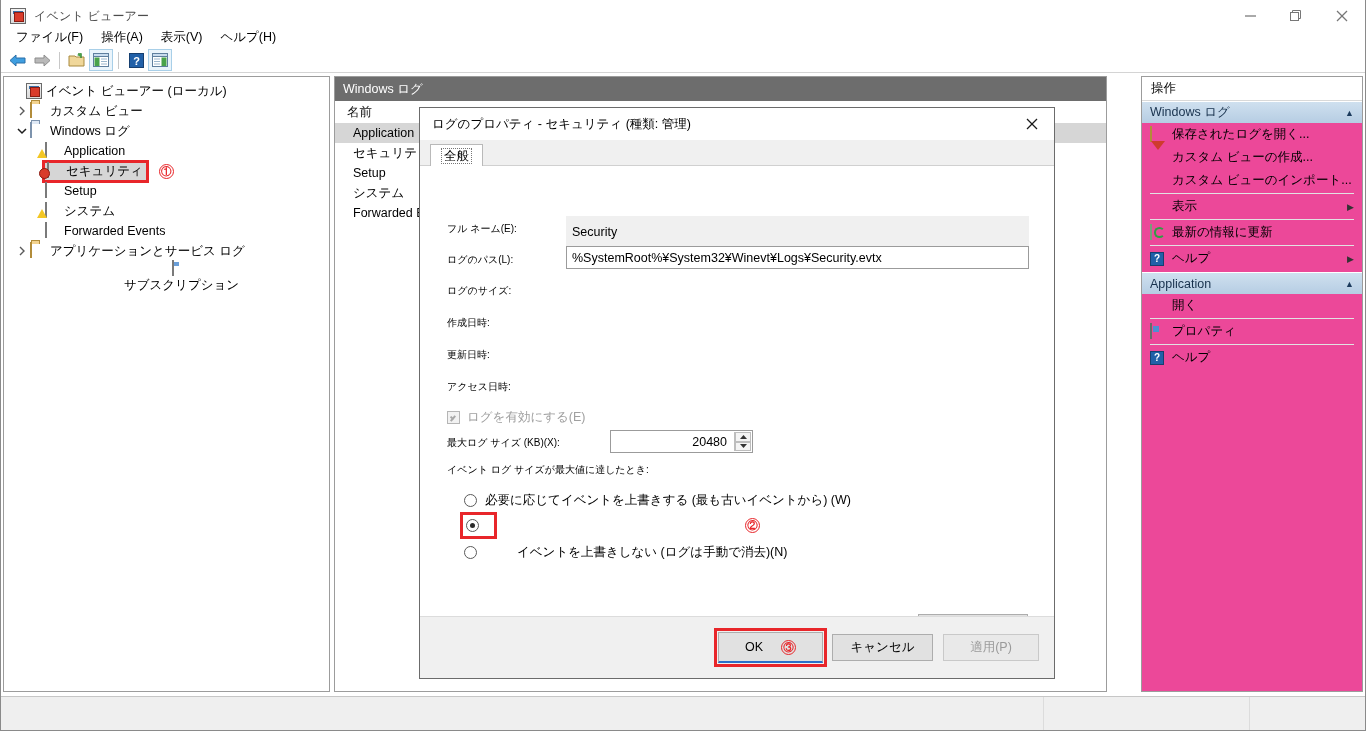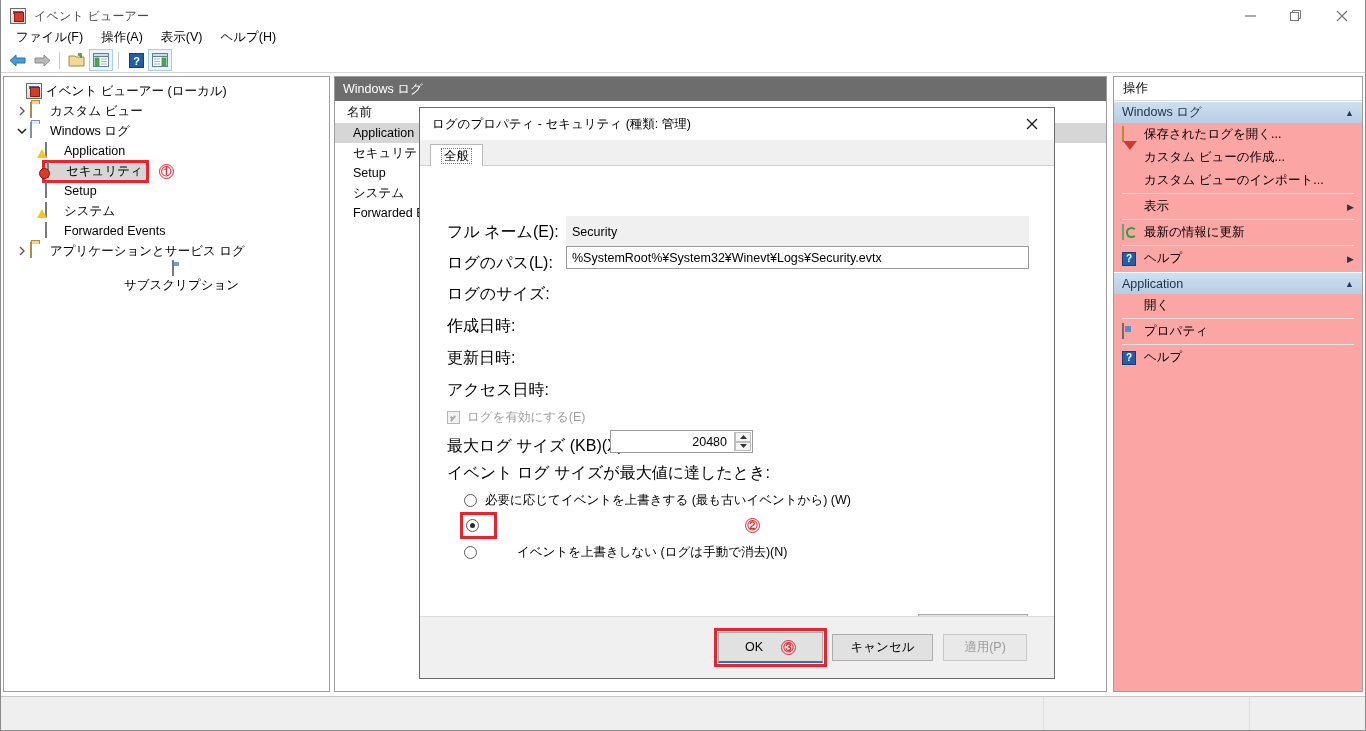--- a/index.html
+++ b/index.html
@@ -157,22 +157,22 @@
     font-size: 12.5px; color:#111;
   }
   .list-row {
     height: 20px; display:flex; align-items:center; padding-left: 18px;
     font-size: 12.5px; white-space: nowrap;
   }
   .list-row.sel { background: #d6d6d6; }
 
   
   .actions-pane {
-    position: absolute; right: 2px; top: 2px; width: 250px; bottom: 2px;
-    border: 1px solid #9c9c9c; background: #fca5a5; overflow: hidden;
+    position: absolute; right: 2px; top: 2px; width: 222px; bottom: 2px;
+    border: 1px solid #9c9c9c; background: #ec4899; overflow: hidden;
   }
   .actions-title {
     height: 24px; display:flex; align-items:center; padding-left: 9px;
     font-size: 12.5px; background:#ffffff; border-bottom:1px solid #d9d9d9;
   }
   .act-group-head {
     height: 22px; display:flex; align-items:center; padding: 0 8px;
     background: linear-gradient(#cfe0ef,#b6cde3);
     border-top: 1px solid #ffffff;
     font-size: 12.5px; color:#17314d; justify-content: space-between;
@@ -224,21 +224,21 @@
   .tab {
     position:absolute; left:10px; top:4px; height:23px; min-width:46px;
     background:#ffffff; border:1px solid #b9b9b9; border-bottom:none;
     display:flex; align-items:center; justify-content:center;
     font-size:12.5px; padding: 0 10px;
   }
   .tab .tab-inner { border:1px dotted #777; padding: 0 2px; line-height: 14px; }
   .tabpage { position:absolute; left:0; right:0; top:26px; bottom:0; background:#ffffff; }
 
   .frow { position:absolute; display:flex; align-items:center; }
-  .flabel { font-size:16px; color:#000; }
+  .flabel { font-size:10px; color:#000; }
   .fvalue-readonly {
     background:#f0f0f0; height:32px; display:flex; align-items:center;
     padding-left:6px; font-size:12.5px; color:#000;
   }
   .ftextbox {
     background:#ffffff; border:1px solid #9b9b9b; height:23px;
     display:flex; align-items:center; padding-left:5px; font-size:12.5px;
   }
   .fspin {
     background:#ffffff; border:1px solid #9b9b9b; height:23px;
@@ -658,20 +658,20 @@
     <div class="dlg-footer">
       <div class="hl-red" style="position:absolute; left:298px; top:15px; width:105px; height:31px;">
         <div class="btn default" style="width:100%; height:100%; position:relative;">
           <span>OK</span>
           <span class="callout" style="margin-left:18px;">③</span>
         </div>
       </div>
       <div class="btn" style="position:absolute; left:412px; top:17px; width:101px;">
         <span>キャンセル</span>
       </div>
-      <div class="btn disabled" style="position:absolute; left:523px; top:17px; width:84px;">
+      <div class="btn disabled" style="position:absolute; left:523px; top:17px; width:96px;">
         <span>適用(P)</span>
       </div>
     </div>
 
   </div>
 
 </div>
 
 </body></html>

